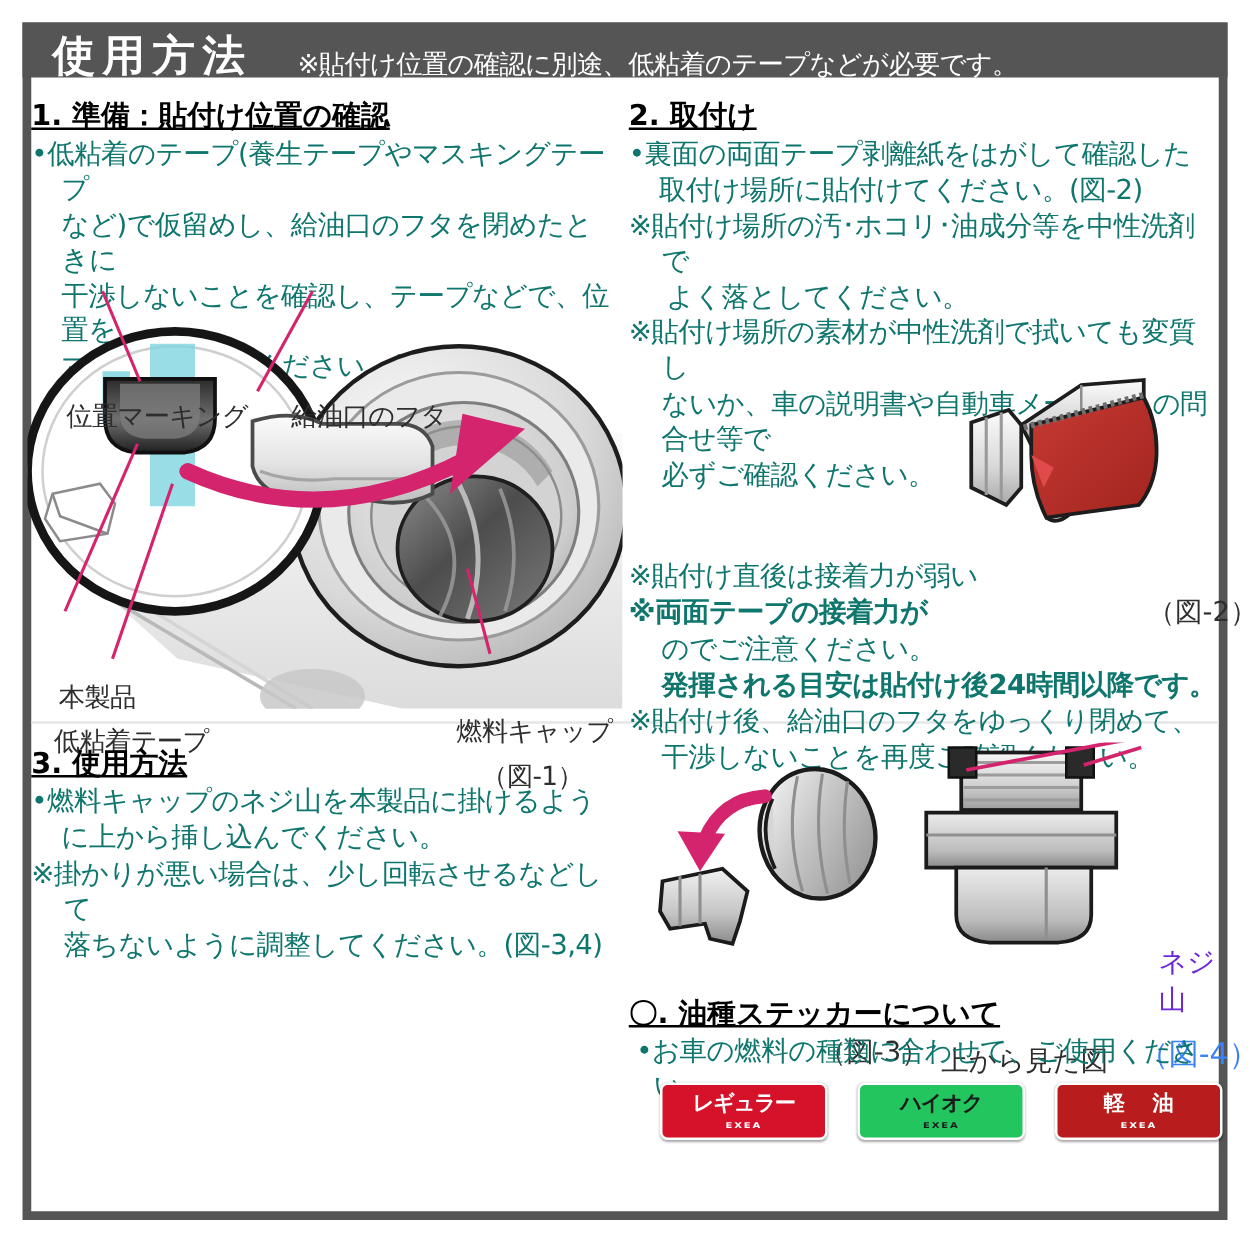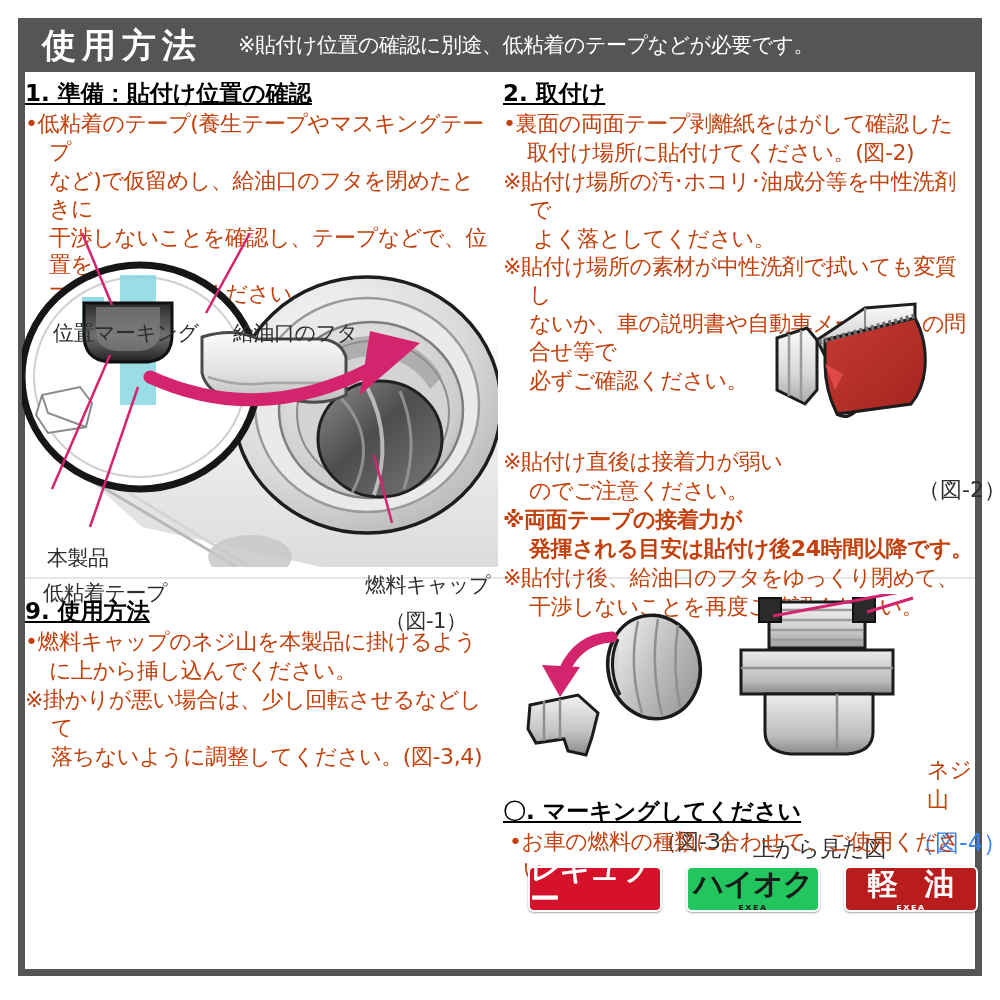--- a/index.html
+++ b/index.html
@@ -10,23 +10,23 @@
   }
   .page{position:relative;width:1000px;height:1000px;background:#fff;}
 
   
   .frame{
     position:absolute;left:18px;top:18px;width:964px;height:958px;
     border:7px solid #555555;box-sizing:border-box;background:#fff;
   }
   
   .header{
-    position:absolute;left:18px;top:18px;width:964px;height:54px;
+    position:absolute;left:18px;top:18px;width:964px;height:44px;
     background:#555555;box-sizing:border-box;
-    display:flex;align-items:center;
+    display:flex;align-items:flex-end;
   }
   .header-title{
     color:#ffffff;font-weight:bold;font-size:34px;letter-spacing:6px;
     margin-left:24px;line-height:1;
   }
   .header-note{
     color:#ffffff;font-size:21px;margin-left:36px;line-height:1;
     letter-spacing:-0.5px;white-space:nowrap;
   }
 
@@ -34,21 +34,21 @@
   .body{position:absolute;left:25px;top:79px;width:950px;height:890px;}
 
   .col-left{position:absolute;left:0;top:0;width:470px;}
   .col-right{position:absolute;left:478px;top:0;width:472px;}
 
   .sec-title{
     font-weight:bold;font-size:23px;color:#000000;line-height:1.25;
     margin:0 0 2px 0;letter-spacing:0px;text-decoration:underline;
   }
   .para{
-    font-size:22px;line-height:1.27;color:#c2410c;margin:0 0 1px 0;
+    font-size:22px;line-height:1.27;color:#0f766e;margin:0 0 1px 0;
     letter-spacing:-0.4px;
   }
   .para.bold{font-weight:bold;}
   .hang{padding-left:24px;text-indent:-24px;}
   .hang2{padding-left:26px;text-indent:-26px;}
 
   
   .divider{
     position:absolute;left:0;top:498px;width:950px;height:2px;
     background:#e6e6e6;
@@ -69,37 +69,37 @@
   .lbl-fig1{left:360px;top:528px;}
 
   
   .fig2{position:absolute;left:740px;top:215px;width:200px;height:135px;}
   .lbl-fig2{position:absolute;left:893px;top:396px;font-size:22px;color:#2e2e2e;}
 
   
   .fig3{position:absolute;left:495px;top:530px;width:195px;height:150px;}
   .lbl-fig3{position:absolute;left:630px;top:748px;font-size:22px;color:#2e2e2e;}
   .fig4{position:absolute;left:700px;top:515px;width:190px;height:180px;}
-  .lbl-neji{position:absolute;left:902px;top:676px;font-size:22px;color:#c2410c;}
+  .lbl-neji{position:absolute;left:902px;top:676px;font-size:22px;color:#6d28d9;}
   .lbl-top{position:absolute;left:728px;top:755px;font-size:22px;color:#2e2e2e;}
   .lbl-fig4{position:absolute;left:886px;top:748px;font-size:24px;color:#3b82f6;}
 
   
   .sticker-row{
     position:absolute;left:503px;top:787px;width:450px;
     display:flex;justify-content:space-between;align-items:center;
   }
   .sticker{
     width:134px;height:46px;border-radius:6px;position:relative;
     display:flex;flex-direction:column;align-items:center;justify-content:center;
     box-shadow:0 1px 2px rgba(0,0,0,.35);
     border:2px solid #ffffff;box-sizing:border-box;
   }
   .sticker .s-text{
-    font-weight:bold;font-size:30px;line-height:1;letter-spacing:-1px;
+    font-weight:bold;font-size:17px;line-height:1;letter-spacing:-1px;
     margin-top:2px;
   }
   .sticker .s-text.wide{letter-spacing:8px;padding-left:8px;}
   .sticker .s-brand{
     font-size:8px;font-weight:bold;letter-spacing:1.5px;margin-top:4px;
     transform:scaleY(0.8);
   }
   .st-reg{background:#d6122b;}
   .st-reg .s-text,.st-reg .s-brand{color:#ffffff;}
   .st-hi{background:#22c55e;}
@@ -222,22 +222,22 @@
       <div class="para" style="padding-left:24px;">取付け場所に貼付けてください。(図-2)</div>
       <div class="para hang2">※貼付け場所の汚･ホコリ･油成分等を中性洗剤で</div>
       <div class="para" style="padding-left:30px;">よく落としてください。</div>
       <div class="para hang2">※貼付け場所の素材が中性洗剤で拭いても変質し</div>
       <div class="para" style="padding-left:26px;">ないか、車の説明書や自動車メーカーへの問合せ等で</div>
       <div class="para" style="padding-left:26px;">必ずご確認ください。</div>
 
       <div style="height:52px;"></div>
 
       <div class="para hang2">※貼付け直後は接着力が弱い</div>
+      <div class="para bold hang2">※両面テープの接着力が</div>
       <div class="para" style="padding-left:26px;">のでご注意ください。</div>
-      <div class="para bold hang2">※両面テープの接着力が</div>
       <div class="para bold" style="padding-left:26px;">発揮される目安は貼付け後24時間以降です。</div>
       <div class="para hang2">※貼付け後、給油口のフタをゆっくり閉めて、</div>
       <div class="para" style="padding-left:26px;">干渉しないことを再度ご確認ください。</div>
     </div>
 
     <div class="fig2">
       <svg width="200" height="135" viewBox="0 0 200 135">
         <defs>
           <linearGradient id="f2g" x1="0" y1="0" x2="0" y2="1">
             <stop offset="0%" stop-color="#fcfcfc"></stop>
@@ -260,21 +260,21 @@
         <path d="M60 46 L150 24 Q162 46 160 74 Q158 96 146 110 L72 120 Q60 96 60 70 Z" fill="url(#f2red)" stroke="#1d1d1d" stroke-width="3"></path>
         <path d="M60 70 L78 80 L70 96 Z" fill="#e04a4a"></path>
         <path d="M72 120 Q80 126 90 118" fill="none" stroke="#1d1d1d" stroke-width="3"></path>
 
         <path d="M54 48 L150 22" stroke="#6e6e6e" stroke-width="5" fill="none" stroke-dasharray="3 3"></path>
       </svg>
     </div>
     <div class="lbl-fig2">（図-2）</div>
 
     <div style="position:absolute;left:0;top:518px;width:470px;">
-      <div class="sec-title">9. 使用方法</div>
+      <div class="sec-title">3. 使用方法</div>
       <div class="para hang">•燃料キャップのネジ山を本製品に掛けるよう</div>
       <div class="para" style="padding-left:24px;">に上から挿し込んでください。</div>
       <div class="para hang2">※掛かりが悪い場合は、少し回転させるなどして</div>
       <div class="para" style="padding-left:26px;">落ちないように調整してください。(図-3,4)</div>
     </div>
 
     <div class="fig3">
       <svg width="195" height="150" viewBox="0 0 195 150">
         <defs>
           <linearGradient id="f3cap" x1="0" y1="0" x2="1" y2="1">
@@ -334,21 +334,21 @@
 
         <line x1="48" y1="22" x2="186" y2="-4" stroke="#d4246e" stroke-width="3"></line>
         <line x1="142" y1="18" x2="188" y2="4" stroke="#d4246e" stroke-width="3"></line>
       </svg>
     </div>
     <div class="lbl-neji">ネジ山</div>
     <div class="lbl-top">上から見た図</div>
     <div class="lbl-fig4">（図-4）</div>
 
     <div style="position:absolute;left:478px;top:718px;width:472px;">
-      <div class="sec-title">〇. マーキングしてください</div>
+      <div class="sec-title">〇. 油種ステッカーについて</div>
       <div class="para hang" style="padding-left:20px;text-indent:-14px;">•お車の燃料の種類に合わせて、ご使用ください。</div>
     </div>
 
     <div class="sticker-row">
       <div class="sticker st-reg">
         <div class="s-text">レギュラー</div>
         <div class="s-brand">EXEA</div>
       </div>
       <div class="sticker st-hi">
         <div class="s-text">ハイオク</div>

